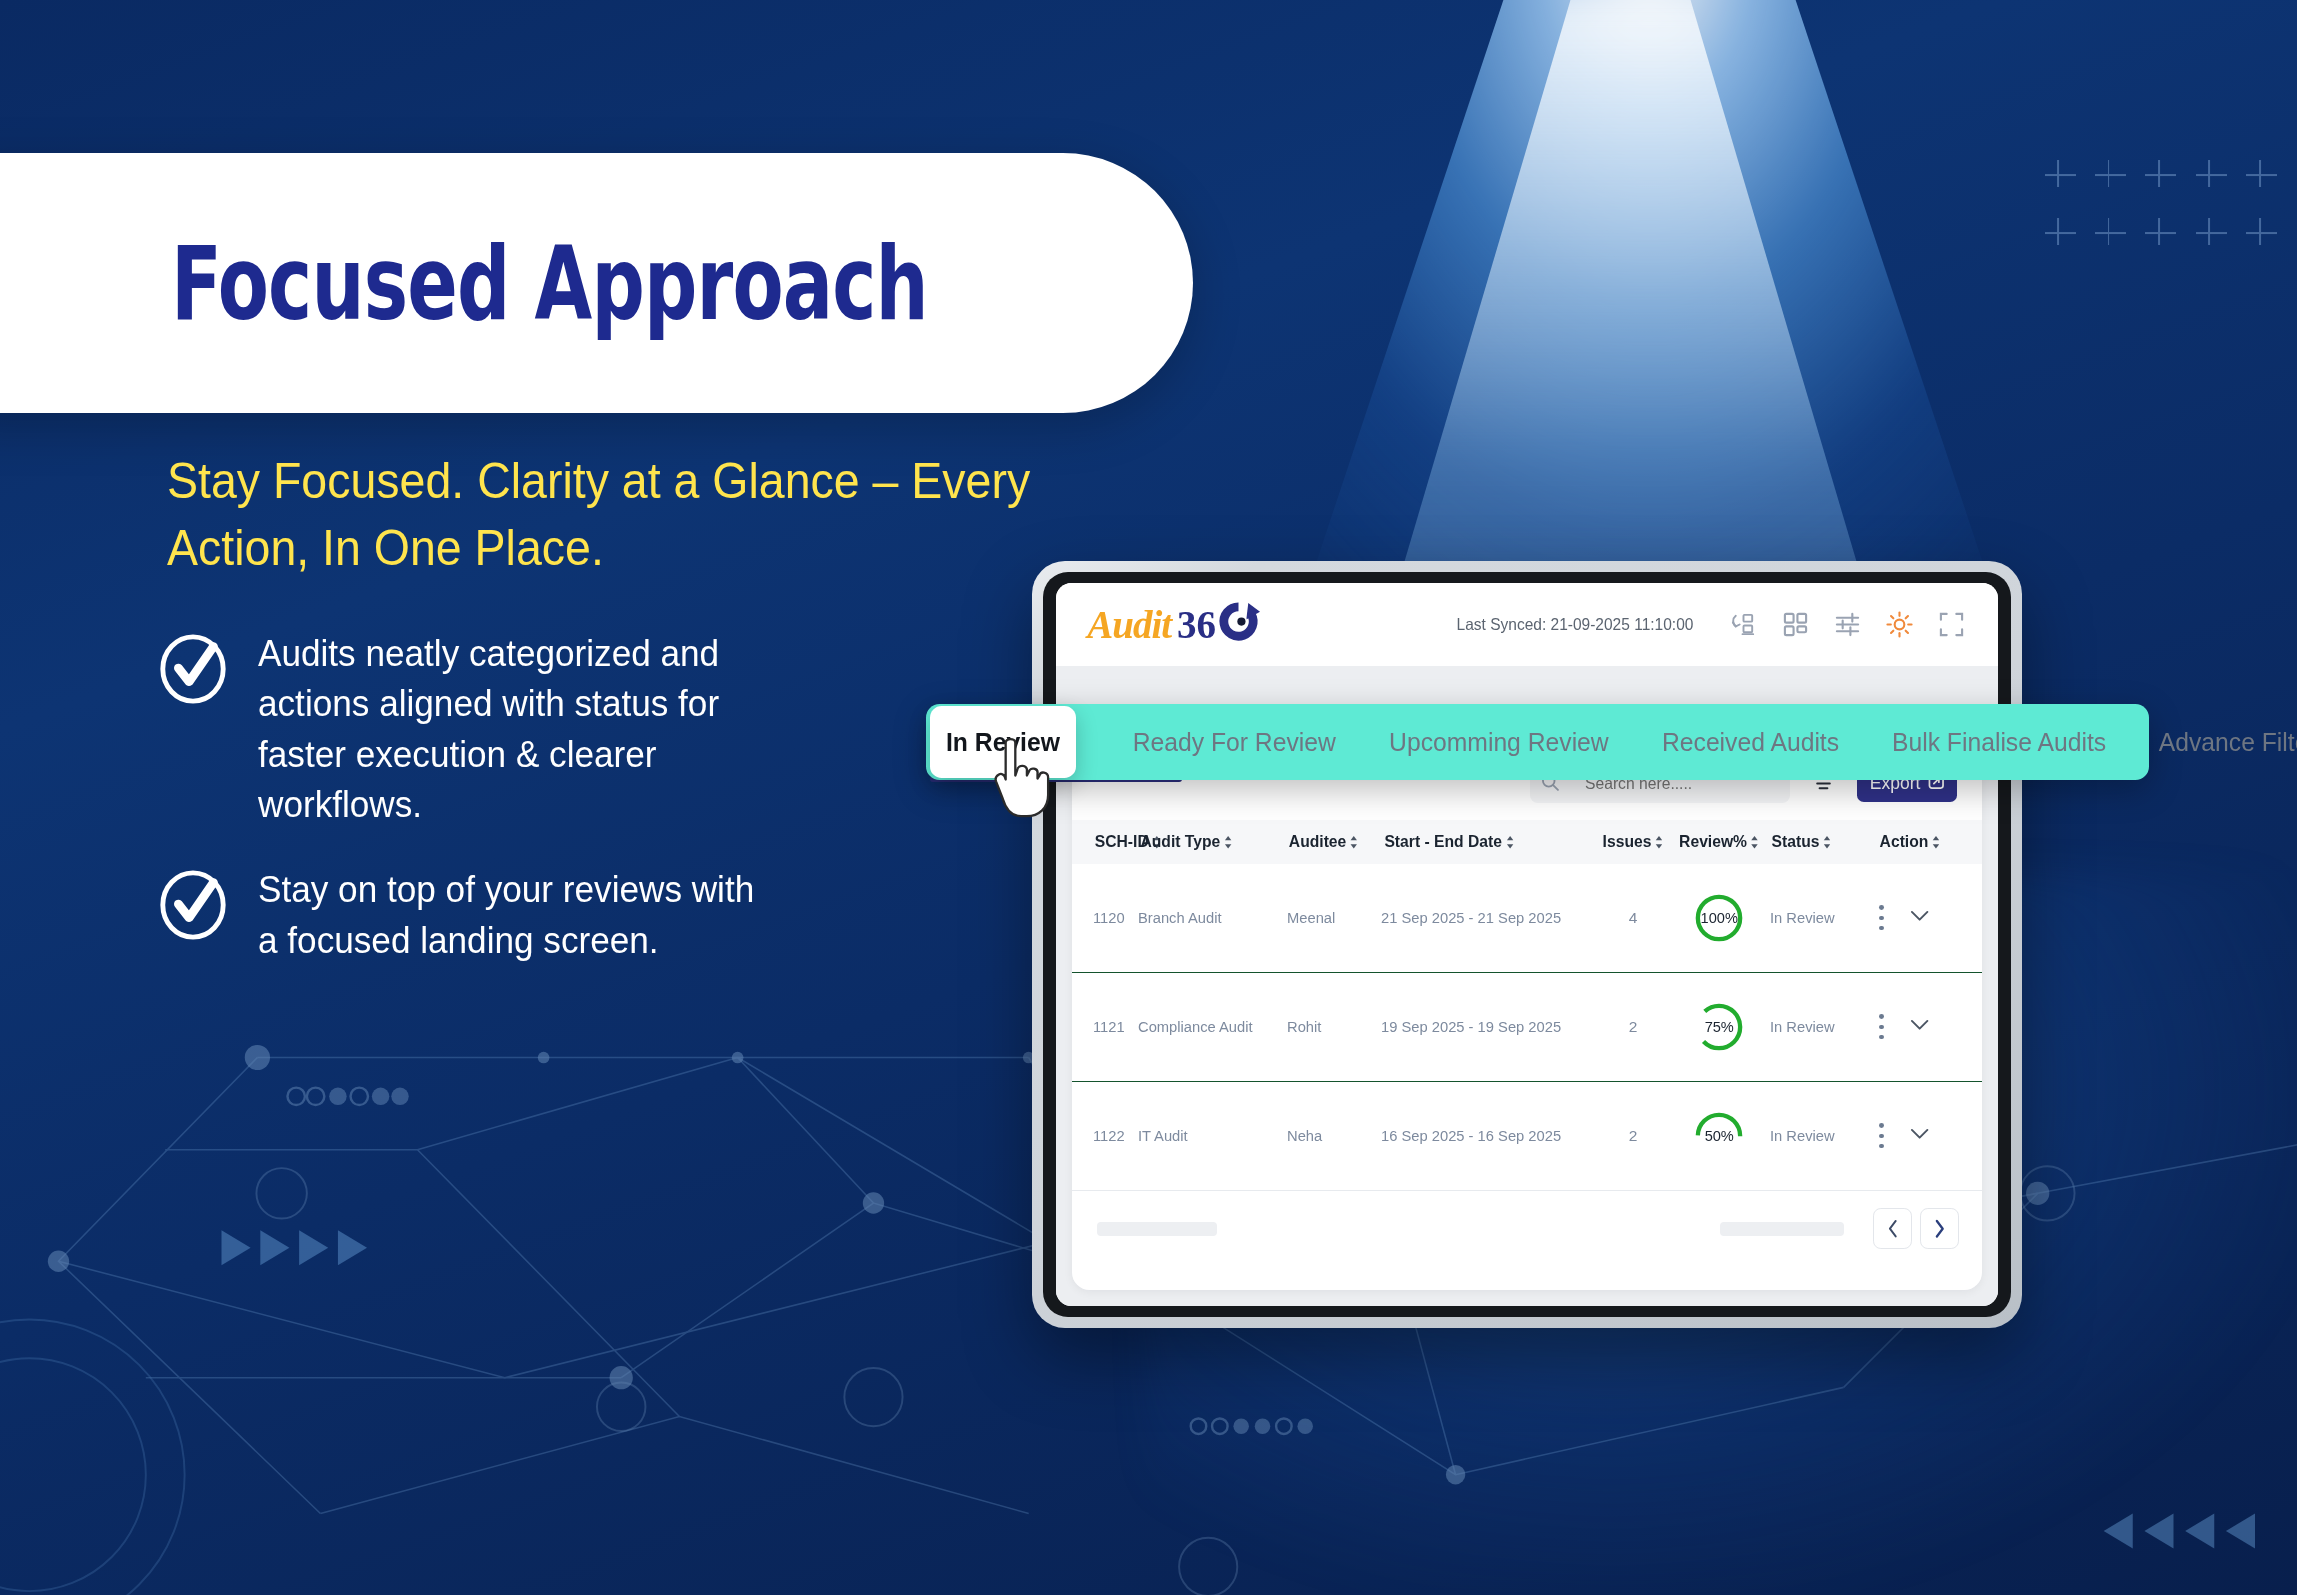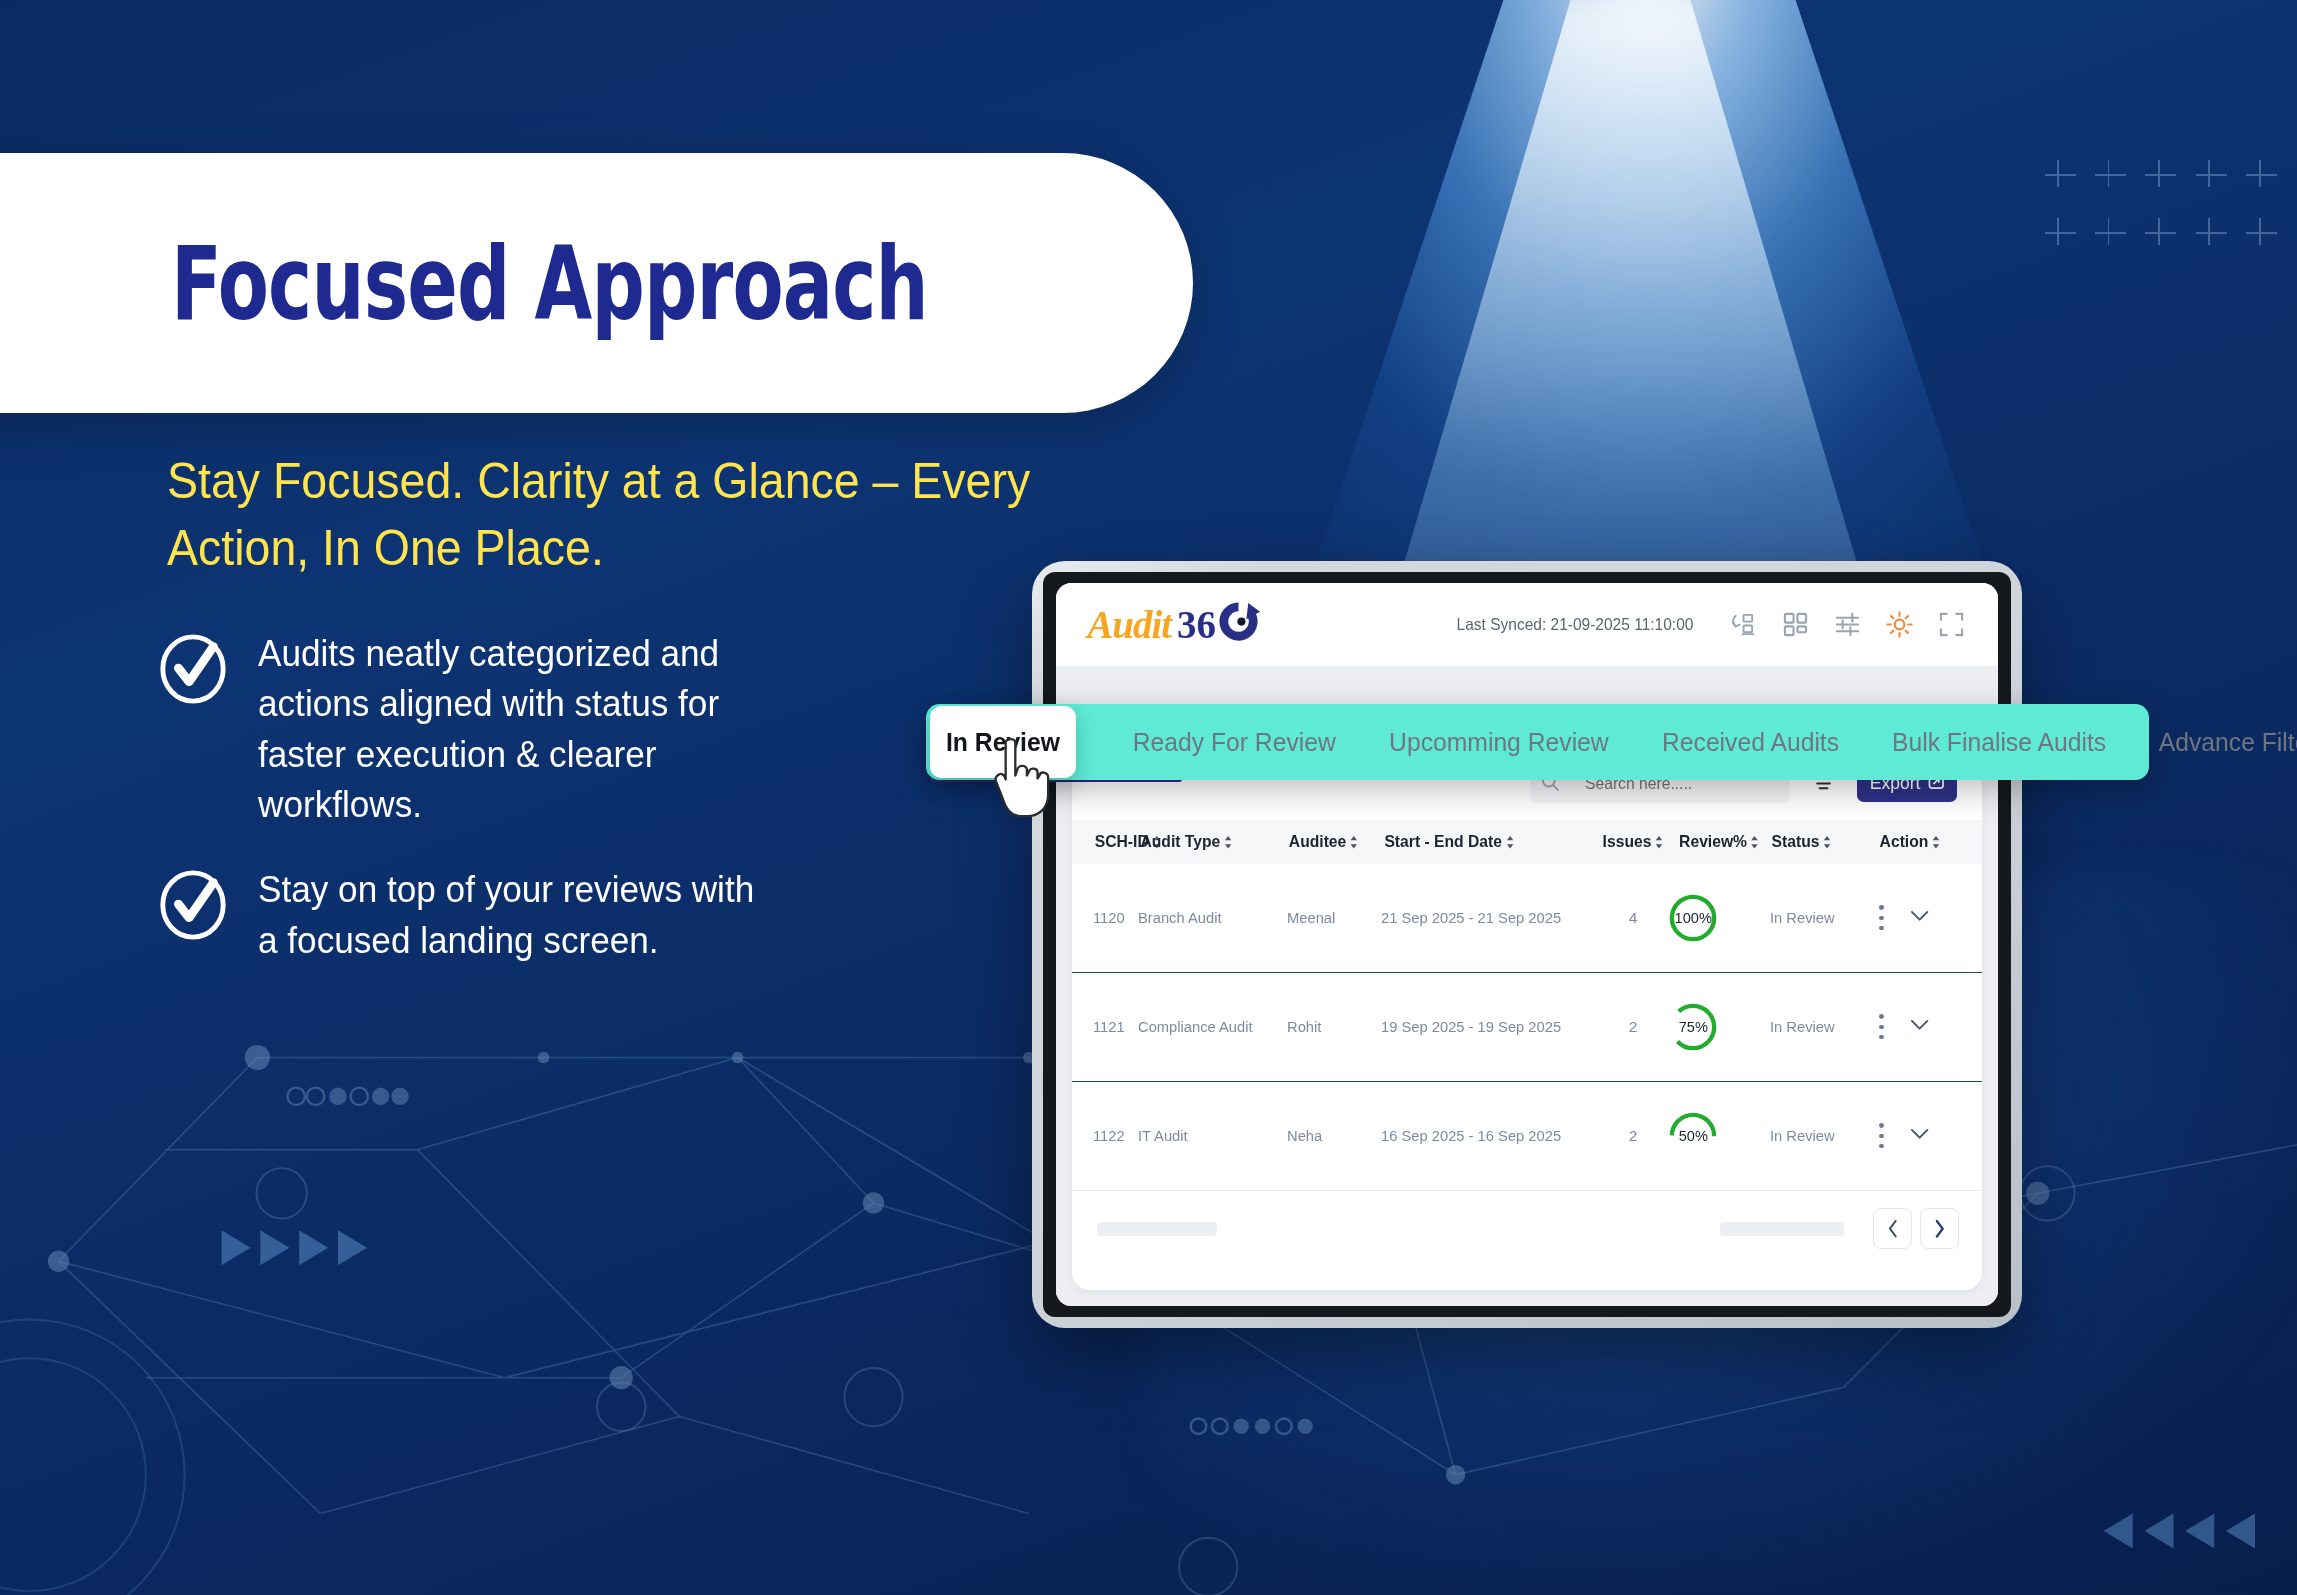--- a/index.html
+++ b/index.html
@@ -106,21 +106,21 @@
     position: absolute; left: 1032px; top: 561px;
     width: 990px; height: 767px;
     background: linear-gradient(150deg,#e9ecef 0%, #d4d9de 10%, #cfd4da 50%, #b9c0c7 100%);
     border-radius: 33px;
     padding: 10.7px;
     box-shadow: 0 29px 68px rgba(0,0,0,0.38);
   }
   .tablet-inner {
     width: 100%; height: 100%;
     background: #15181c;
-    border-radius: 12px;
+    border-radius: 25px;
     padding: 11.6px 13.6px;
   }
   .screen {
     width: 100%; height: 100%;
     background: #ffffff;
     border-radius: 15.5px;
     overflow: hidden;
     position: relative;
     display: flex; flex-direction: column;
   }
@@ -218,21 +218,21 @@
 
   .col-sch   { width: 66px; padding-left: 21.3px; }
   .col-type  { width: 147px; }
   .col-aud   { width: 93px; }
   .col-date  { width: 215px; }
   .col-iss   { width: 70px; text-align: center; }
   .col-rev   { width: 101px; text-align: center; }
   .col-stat  { width: 107px; }
   .col-act   { width: 103px; }
 
-  .ring-cell { display: flex; justify-content: flex-start; align-items: center; }
+  .ring-cell { display: flex; justify-content: center; align-items: center; }
   .ring { position: relative; width: 50px; height: 50px; }
   .ring svg { display: block; transform: rotate(-90deg); }
   .ring span {
     position: absolute; inset: 0;
     display: flex; align-items: center; justify-content: center;
     font-size: 14.6px; color: #1b2430; font-weight: 500;
   }
   .action-cell { display: flex; align-items: center; gap: 25px; }
   .kebab { width: 5.8px; height: 25px; display: flex; flex-direction: column; justify-content: space-between; align-items: center; cursor: pointer; }
   .kebab i { width: 4.9px; height: 4.9px; border-radius: 50%; background: #6b7a90; display: block; }

